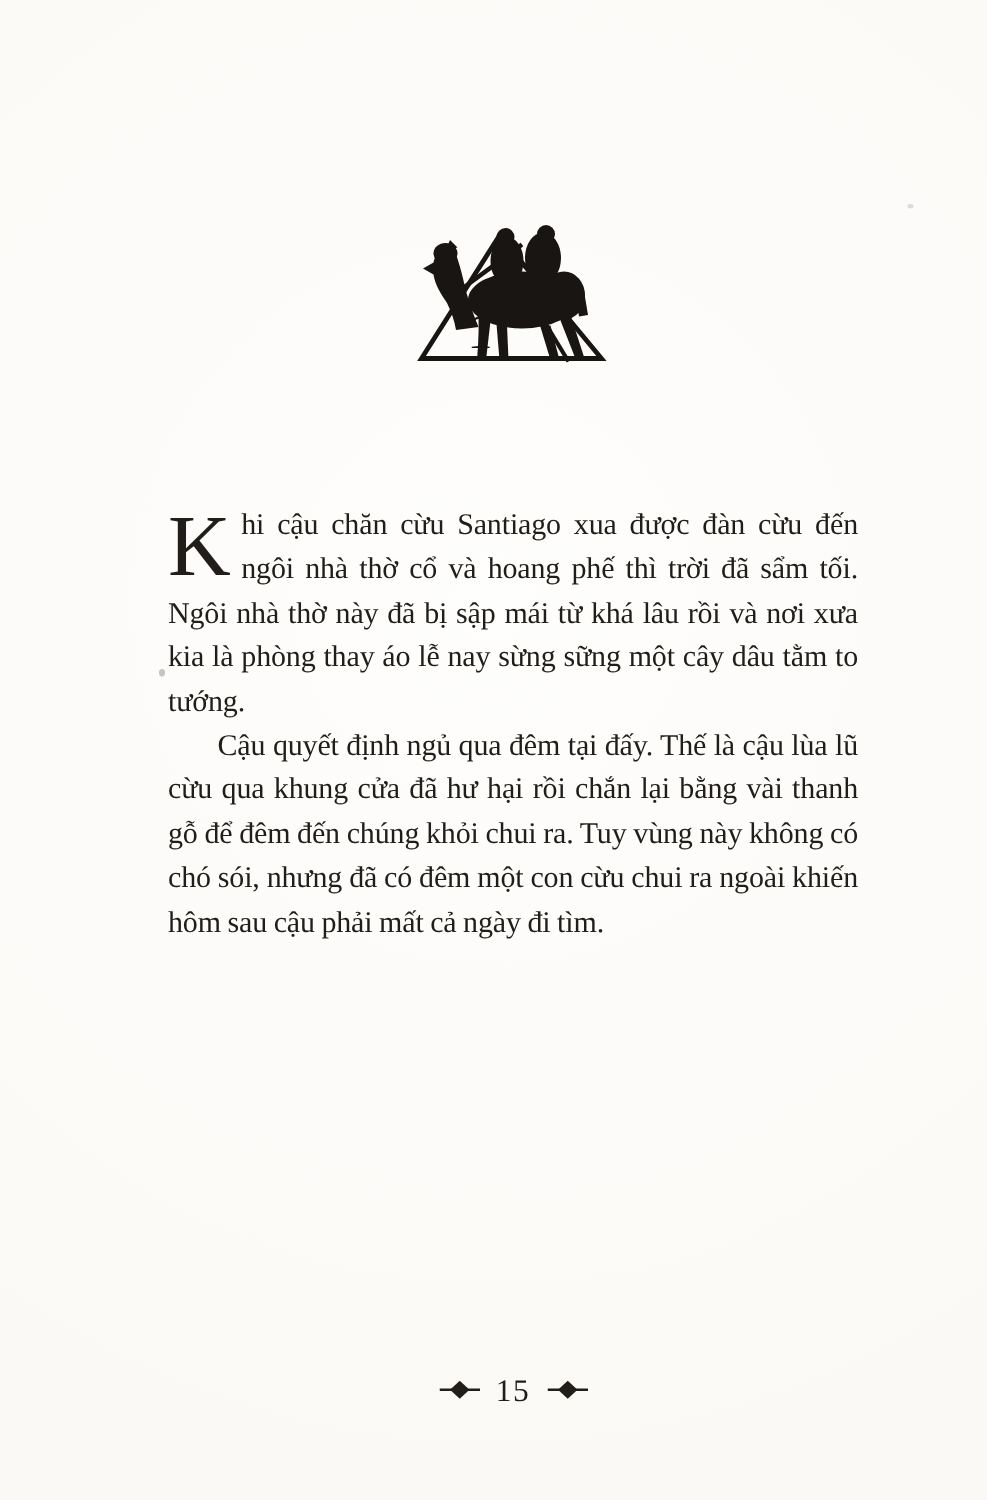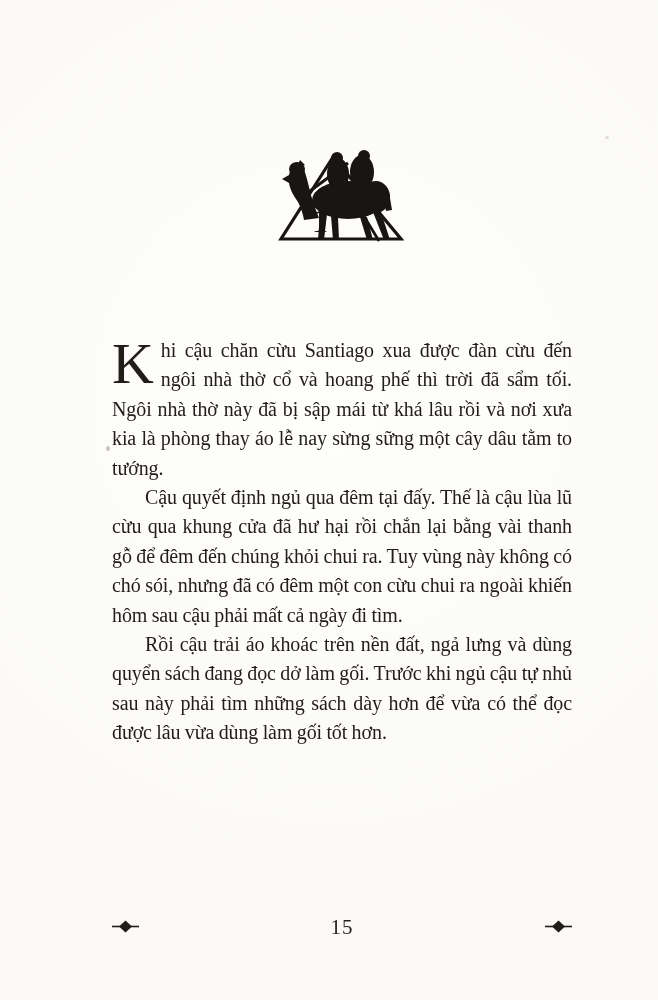--- a/index.html
+++ b/index.html
@@ -42,21 +42,21 @@
   .dropcap{
     float:left;
     font-size:58px;
     line-height:50px;
     margin:3px 7px 0 0;
     font-weight:400;
   }
   
   .footer{
     position:absolute;left:112px;top:916px;width:460px;
-    display:flex;justify-content:space-between;align-items:center;gap:11px;
+    display:flex;justify-content:center;align-items:center;gap:11px;
   }
   .page-number{
     font-size:21px;letter-spacing:1px;color:var(--ink);
     line-height:1;transform:translateY(1px);
   }
   .rule-orn{display:block;}
   
   .speck{
     position:absolute;background:#9a968f;border-radius:50%;
   }
@@ -94,21 +94,20 @@
 
       <line x1="30" y1="44" x2="72" y2="13" stroke="#181512" stroke-width="3"></line>
 
       <text x="44" y="82" font-size="34" text-anchor="middle" fill="#181512">1</text>
     </svg>
   </div>
 
   <div class="bodytext">
     <p><span class="dropcap">K</span><span>hi cậu chăn cừu Santiago xua được đàn cừu đến ngôi nhà thờ cổ và hoang phế thì trời đã sẩm tối. Ngôi nhà thờ này đã bị sập mái từ khá lâu rồi và nơi xưa kia là phòng thay áo lễ nay sừng sững một cây dâu tằm to tướng.</span></p>
     <p class="indent">Cậu quyết định ngủ qua đêm tại đấy. Thế là cậu lùa lũ cừu qua khung cửa đã hư hại rồi chắn lại bằng vài thanh gỗ để đêm đến chúng khỏi chui ra. Tuy vùng này không có chó sói, nhưng đã có đêm một con cừu chui ra ngoài khiến hôm sau cậu phải mất cả ngày đi tìm.</p>
-    <p class="indent">Rồi cậu trải áo khoác trên nền đất, ngả lưng và dùng quyển sách đang đọc dở làm gối. Trước khi ngủ cậu tự nhủ sau này phải tìm những sách dày hơn để vừa có thể đọc được lâu vừa dùng làm gối tốt hơn.</p>
   </div>
 
   <div class="footer">
     <svg class="rule-orn" width="27" height="13" viewBox="0 0 27 13" aria-hidden="true">
       <line x1="0" y1="6.5" x2="27" y2="6.5" stroke="#211d19" stroke-width="1.6"></line>
       <polygon points="13.5,0.5 20,6.5 13.5,12.5 7,6.5" fill="#211d19"></polygon>
     </svg>
     <span class="page-number">15</span>
     <svg class="rule-orn" width="27" height="13" viewBox="0 0 27 13" aria-hidden="true">
       <line x1="0" y1="6.5" x2="27" y2="6.5" stroke="#211d19" stroke-width="1.6"></line>

